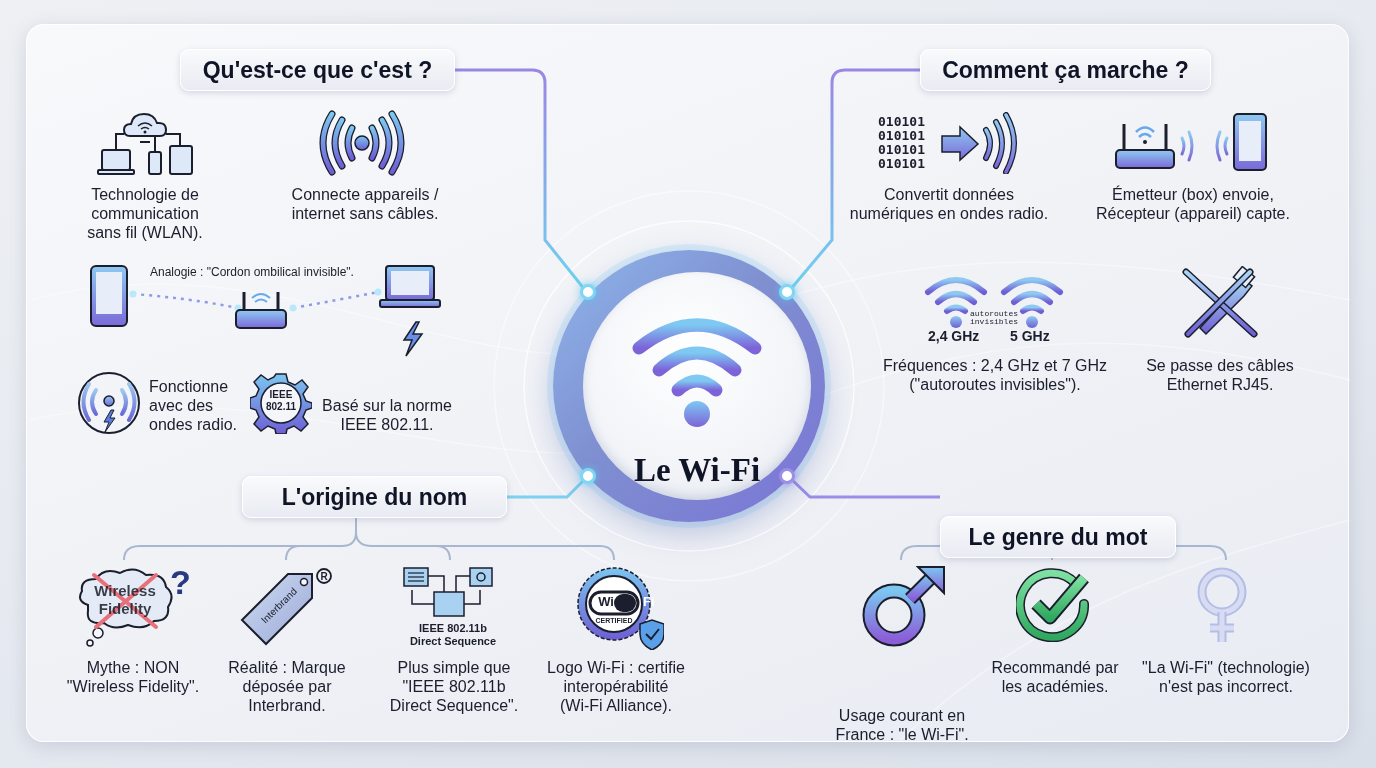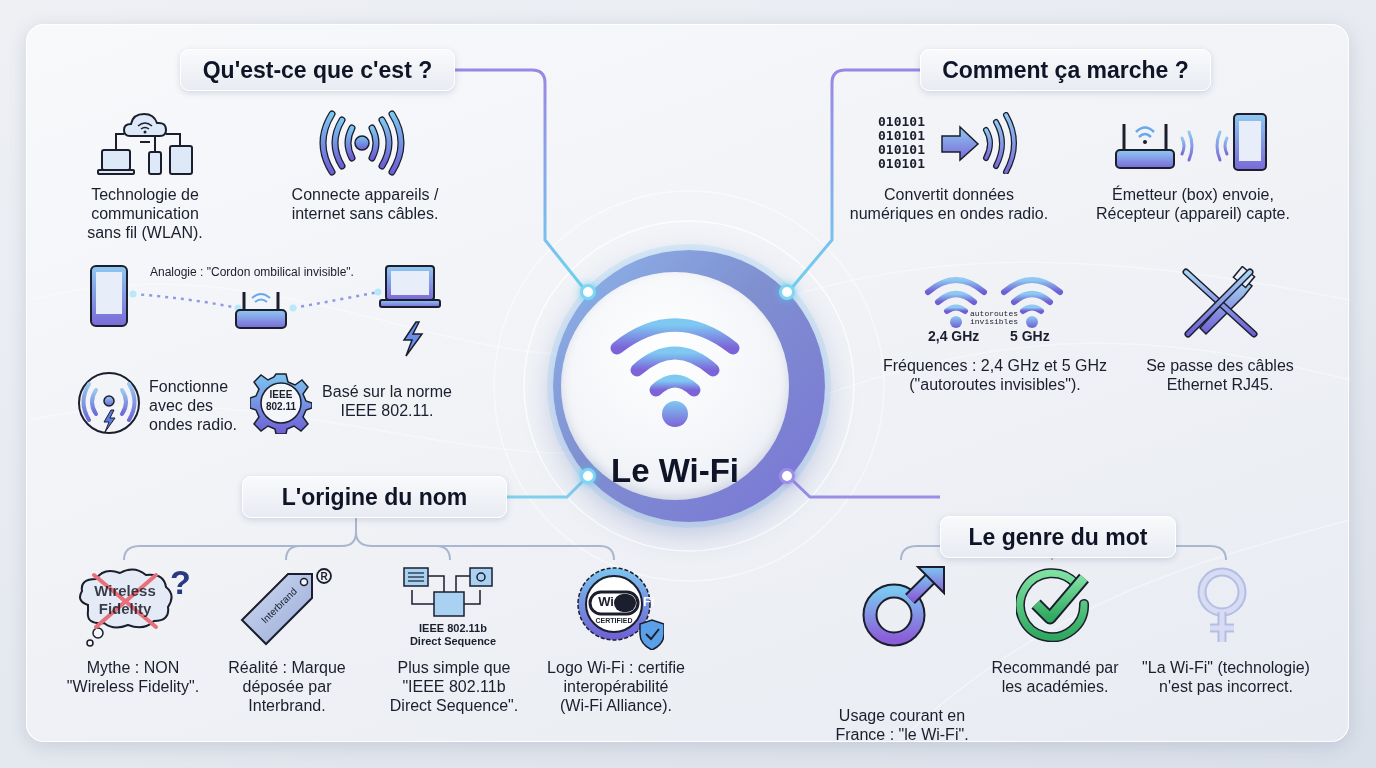--- a/index.html
+++ b/index.html
@@ -32,23 +32,24 @@
   }
   .cap.left { text-align: left; }
   .small { position: absolute; font-size: 12px; color: #1b1e2c; white-space: nowrap; }
   .icon { position: absolute; }
   .hub {
     position: absolute; left: 553px; top: 250px; width: 272px; height: 272px; border-radius: 50%;
     background: linear-gradient(135deg, #8fb6ec 0%, #7f8fd0 45%, #7a74d6 100%);
     box-shadow: 0 10px 30px rgba(90,110,180,0.35), 0 0 0 6px rgba(170,220,250,0.35);
   }
   .hub-inner {
-    position: absolute; left: 8px; top: 22px; width: 228px; height: 228px; border-radius: 50%;
+    position: absolute; left: 30px; top: 22px; width: 228px; height: 228px; border-radius: 50%;
     background: radial-gradient(circle at 45% 35%, #ffffff 0%, #f2f4f8 60%, #e3e7ef 100%);
     box-shadow: inset 0 -4px 10px rgba(120,130,170,0.25);
+    font-family: Liberation Serif, serif;
   }
   .hub-title {
     position: absolute; left: 0; width: 100%; top: 180px; text-align: center;
     font-weight: bold; font-size: 33px; color: #0f1426;
   }
   .dot {
     position: absolute; width: 16px; height: 16px; border-radius: 50%;
     background: #ffffff; border: 3px solid #7fd6f2;
     box-shadow: 0 0 8px rgba(90,200,240,0.8);
   }
@@ -233,21 +234,21 @@
         </linearGradient>
       </defs>
     <g fill="url(#gg)" stroke="#1b1e2c" stroke-width="1.5">
       <path d="M26 2 H36 L38 10 L45 13 L52 8 L58 15 L53 22 L56 29 L62 31 V36 L56 38 L53 45 L58 52 L51 59 L44 54 L37 57 L36 62 H26 L25 57 L18 54 L11 59 L4 52 L9 45 L6 38 L0 36 V26 L6 24 L9 17 L4 10 L11 3 L18 8 L24 5 Z"></path>
     </g>
     <circle cx="31" cy="31" r="20" fill="#f4f6fa" stroke="#1b1e2c" stroke-width="1.5"></circle>
   </svg>
   <div style="position:absolute; left:0; top:17px; width:62px; text-align:center; font-size:10px; font-weight:bold; line-height:12px; white-space:pre-line; color:#1b1e2c;">IEEE
 802.11</div>
 </div>
-<div class="cap" style="left:312px; top:382px; width:150px;">Basé sur la norme
+<div class="cap" style="left:312px; top:396px; width:150px;">Basé sur la norme
 IEEE 802.11.</div>
 
 <div class="icon" style="left:878px; top:112px; width:145px; height:62px;">
   <div style="position:absolute; left:0; top:3px; font-family:'DejaVu Sans Mono','Liberation Mono',monospace; font-size:13px; line-height:14px; font-weight:bold; color:#1b1e2c;">
     <div>010101</div>
     <div>010101</div>
     <div>010101</div>
     <div>010101</div>
   </div>
   <svg style="position:absolute; left:62px; top:0;" width="80" height="62" viewBox="0 0 80 62">
@@ -314,21 +315,21 @@
         <path d="M103 41 Q112 34 121 41"></path>
     </g>
     <circle cx="36" cy="52" r="6" fill="url(#gf)"></circle>
       <circle cx="112" cy="52" r="6" fill="url(#gf)"></circle>
   </svg>
   <div style="position:absolute; left:47px; top:40px; width:54px; text-align:center; font-size:8px; line-height:8px; white-space:pre-line; color:#1b1e2c;font-family:Liberation Mono, monospace;">autoroutes
 invisibles</div>
   <div style="position:absolute; left:8px; top:58px; font-size:14px; font-weight:bold; color:#1b1e2c;">2,4 GHz</div>
   <div style="position:absolute; left:90px; top:58px; font-size:14px; font-weight:bold; color:#1b1e2c;">5 GHz</div>
 </div>
-<div class="cap" style="left:862px; top:356px; width:266px;">Fréquences : 2,4 GHz et 5 GHz
+<div class="cap" style="left:862px; top:356px; width:266px;">Fréquences : 2,4 GHz et 7 GHz
 ("autoroutes invisibles").</div>
 
 <svg class="icon" style="left:1180px; top:266px;" width="80" height="72" viewBox="0 0 80 72">
   <defs>
       <linearGradient id="ge" x1="0" y1="0" x2="0" y2="1">
         <stop offset="0" stop-color="#a8d6f4"></stop>
         <stop offset="1" stop-color="#6e5ed4"></stop>
       </linearGradient>
     </defs>
   <path d="M20 62 L40 40 L56 22 L64 14 L72 20 L64 30 L46 48 L26 68 Z" fill="url(#ge)" stroke="#1b1e2c" stroke-width="1.5"></path>

